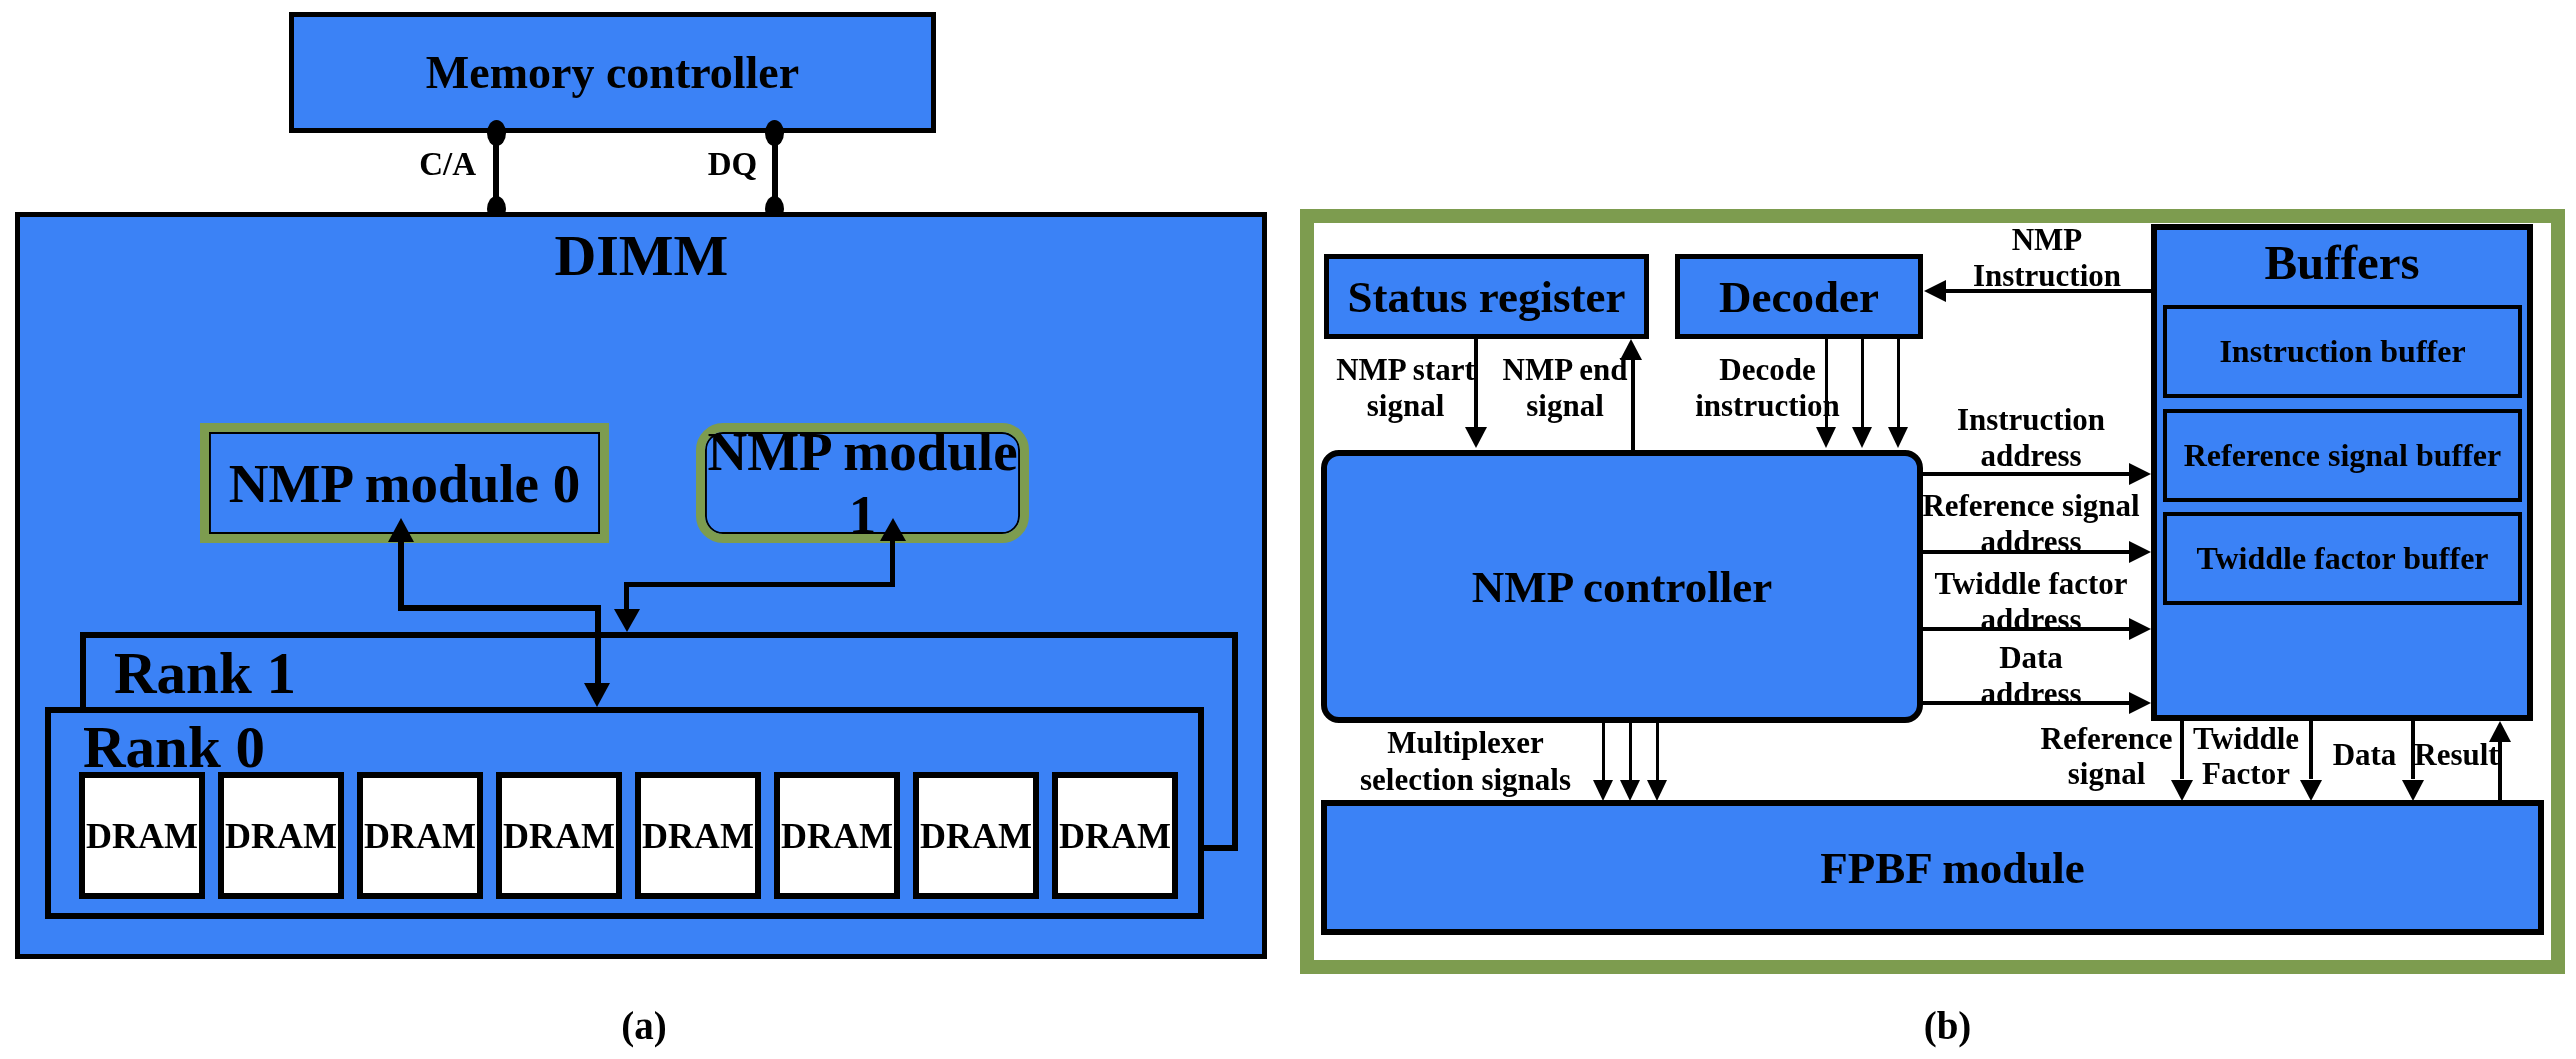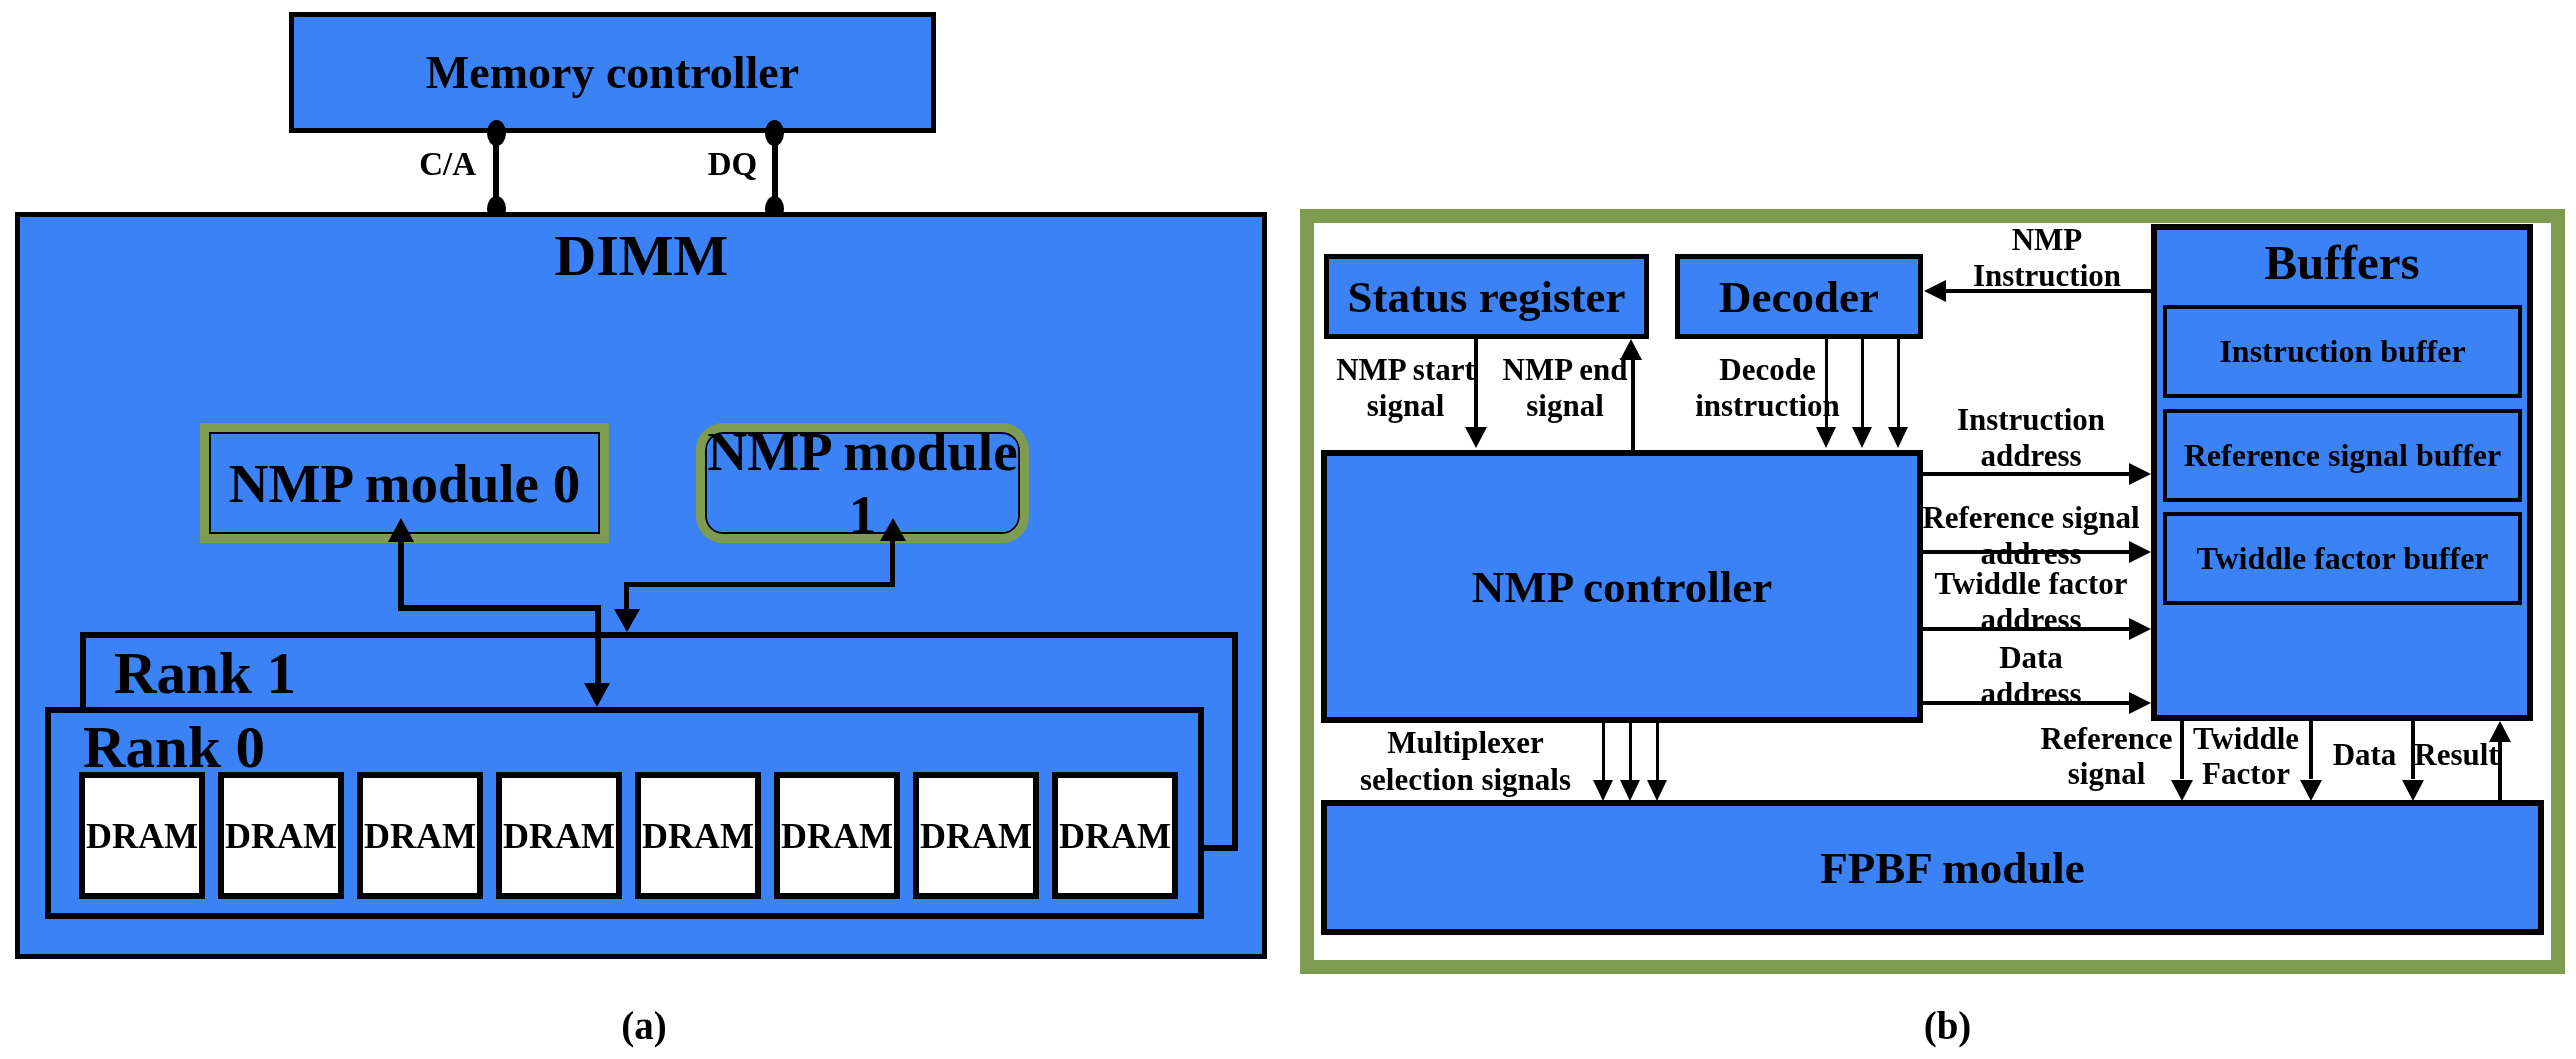--- a/index.html
+++ b/index.html
@@ -128,21 +128,21 @@
     <div class="box" style="left:2163px;top:305px;width:359px;height:93px;border-width:4.5px;font-size:32px;">
       <span>Instruction buffer</span>
     </div>
     <div class="box" style="left:2163px;top:409px;width:359px;height:93px;border-width:4.5px;font-size:32px;">
       <span>Reference signal buffer</span>
     </div>
     <div class="box" style="left:2163px;top:512px;width:359px;height:93px;border-width:4.5px;font-size:32px;">
       <span>Twiddle factor buffer</span>
     </div>
 
-    <div class="box" style="left:1321px;top:450px;width:602px;height:273px;border-width:6.4px;font-size:45px;">
+    <div class="box" style="left:1321px;top:450px;width:602px;height:273px;border-width:6.4px;font-size:45px;border-radius:18px;">
       <span>NMP controller</span>
     </div>
 
     <div class="box" style="left:1321px;top:800px;width:1223px;height:135px;border-width:6.4px;font-size:45px;padding-left:40px;">
       <span>FPBF module</span>
     </div>
 
     <div class="lbl" style="left:1941px;top:222px;width:212px;font-size:31px;">
       <span style="display:block">NMP</span>
       <span style="display:block">Instruction</span>
@@ -174,21 +174,21 @@
     <div class="tri" style="left:1852px;top:427px;border-width:21px 10.3px 0 10.3px;border-color:#000 transparent transparent transparent;"></div>
     <div class="tri" style="left:1888px;top:427px;border-width:21px 10.3px 0 10.3px;border-color:#000 transparent transparent transparent;"></div>
 
     <div class="lbl" style="left:1912px;top:402px;width:238px;font-size:31px;">
       <span style="display:block">Instruction</span>
       <span style="display:block">address</span>
     </div>
     <div class="hl" style="left:1922px;top:472px;width:212px;height:3.9px;"></div>
     <div class="tri" style="left:2129px;top:463px;border-width:11px 0 11px 22px;border-color:transparent transparent transparent #000;"></div>
 
-    <div class="lbl" style="left:1912px;top:500px;width:238px;font-size:31px;">
+    <div class="lbl" style="left:1912px;top:488px;width:238px;font-size:31px;">
       <span style="display:block">Reference signal</span>
       <span style="display:block">address</span>
     </div>
     <div class="hl" style="left:1922px;top:550px;width:212px;height:3.9px;"></div>
     <div class="tri" style="left:2129px;top:541px;border-width:11px 0 11px 22px;border-color:transparent transparent transparent #000;"></div>
 
     <div class="lbl" style="left:1912px;top:566px;width:238px;font-size:31px;">
       <span style="display:block">Twiddle factor</span>
       <span style="display:block">address</span>
     </div>

